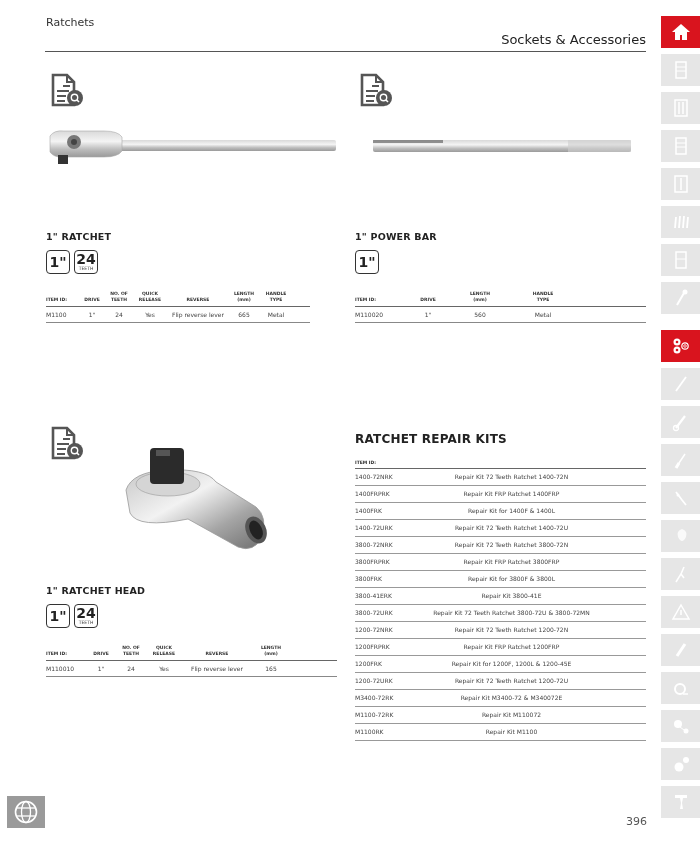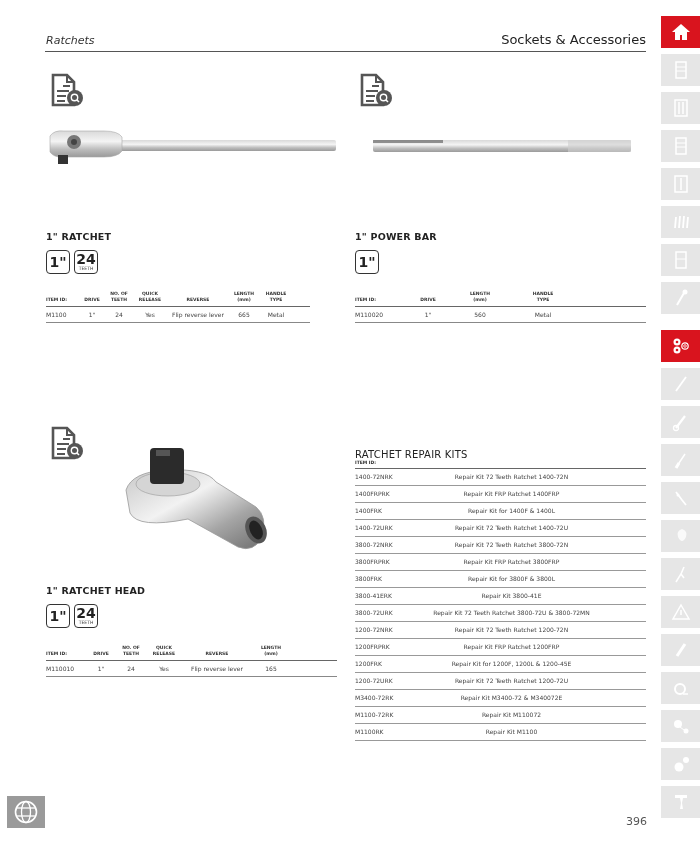--- a/index.html
+++ b/index.html
@@ -1,38 +1,38 @@
 <!DOCTYPE html>
 <html><head>
 <meta charset="utf-8">
 <style>
   * { box-sizing: border-box; margin: 0; padding: 0; }
   html, body { width: 700px; height: 844px; background: #ffffff; overflow: hidden; }
   body { position: relative; font-family: "DejaVu Sans", sans-serif; color: #333; }
 
-  .header-left { position: absolute; left: 46px; top: 34px; font-size: 11px; font-style: italic; color: #333; }
+  .header-left { position: absolute; left: 46px; top: 16px; font-size: 11px; color: #333; }
   .header-right { position: absolute; right: 54px; top: 32px; font-size: 13px; color: #222; }
   .header-rule { position: absolute; left: 45px; top: 51px; width: 601px; height: 1px; background: #555; }
 
   .doc-icon { position: absolute; width: 38px; height: 38px; }
 
   .tool-img { position: absolute; }
 
   .prod-title { position: absolute; font-size: 9.5px; font-weight: bold; color: #222; letter-spacing: 0.2px; }
 
   .badge { position: absolute; border: 1.5px solid #333; border-radius: 4px; background: #fff; display: flex; flex-direction: column; align-items: center; justify-content: center; }
   .badge .big { font-size: 14px; font-weight: bold; color: #222; line-height: 1; }
   .badge .small { font-size: 4.5px; color: #444; line-height: 1; margin-top: 1px; }
 
   table.spec { position: absolute; border-collapse: collapse; font-size: 6px; color: #444; }
   table.spec th { font-size: 4.5px; font-weight: bold; color: #333; text-align: center; vertical-align: bottom; padding: 0 2px 3px 2px; line-height: 1.35; border-bottom: 1px solid #666; }
   table.spec th.left, table.spec td.left { text-align: left; padding-left: 0; }
   table.spec td { text-align: center; padding: 4px 2px 4px 2px; border-bottom: 1px solid #888; white-space: nowrap; }
 
-  .kits-title { position: absolute; left: 355px; top: 432px; font-size: 10px; font-weight: normal; color: #222; letter-spacing: 0.2px; margin-top: 17px; }
+  .kits-title { position: absolute; left: 355px; top: 432px; font-size: 12px; font-weight: bold; color: #222; letter-spacing: 0.2px; }
   table.kits { position: absolute; left: 355px; top: 457px; width: 291px; border-collapse: collapse; font-size: 6px; color: #444; }
   table.kits th { font-size: 4.5px; font-weight: bold; color: #333; text-align: left; padding: 0 0 3px 0; border-bottom: 1px solid #666; height: 11px; vertical-align: bottom; }
   table.kits td { height: 17px; border-bottom: 1px solid #999; white-space: nowrap; }
   table.kits td.id { width: 62px; text-align: left; }
   table.kits td.desc { text-align: center; padding-right: 40px; }
 
   .side-tabs { position: absolute; left: 661px; top: 16px; width: 39px; }
   .side-tab { position: absolute; left: 0; width: 39px; height: 32px; background: #e6e6e6; display: flex; align-items: center; justify-content: center; }
   .side-tab.active { background: #d9141e; }
   .side-tab svg { width: 22px; height: 22px; }

